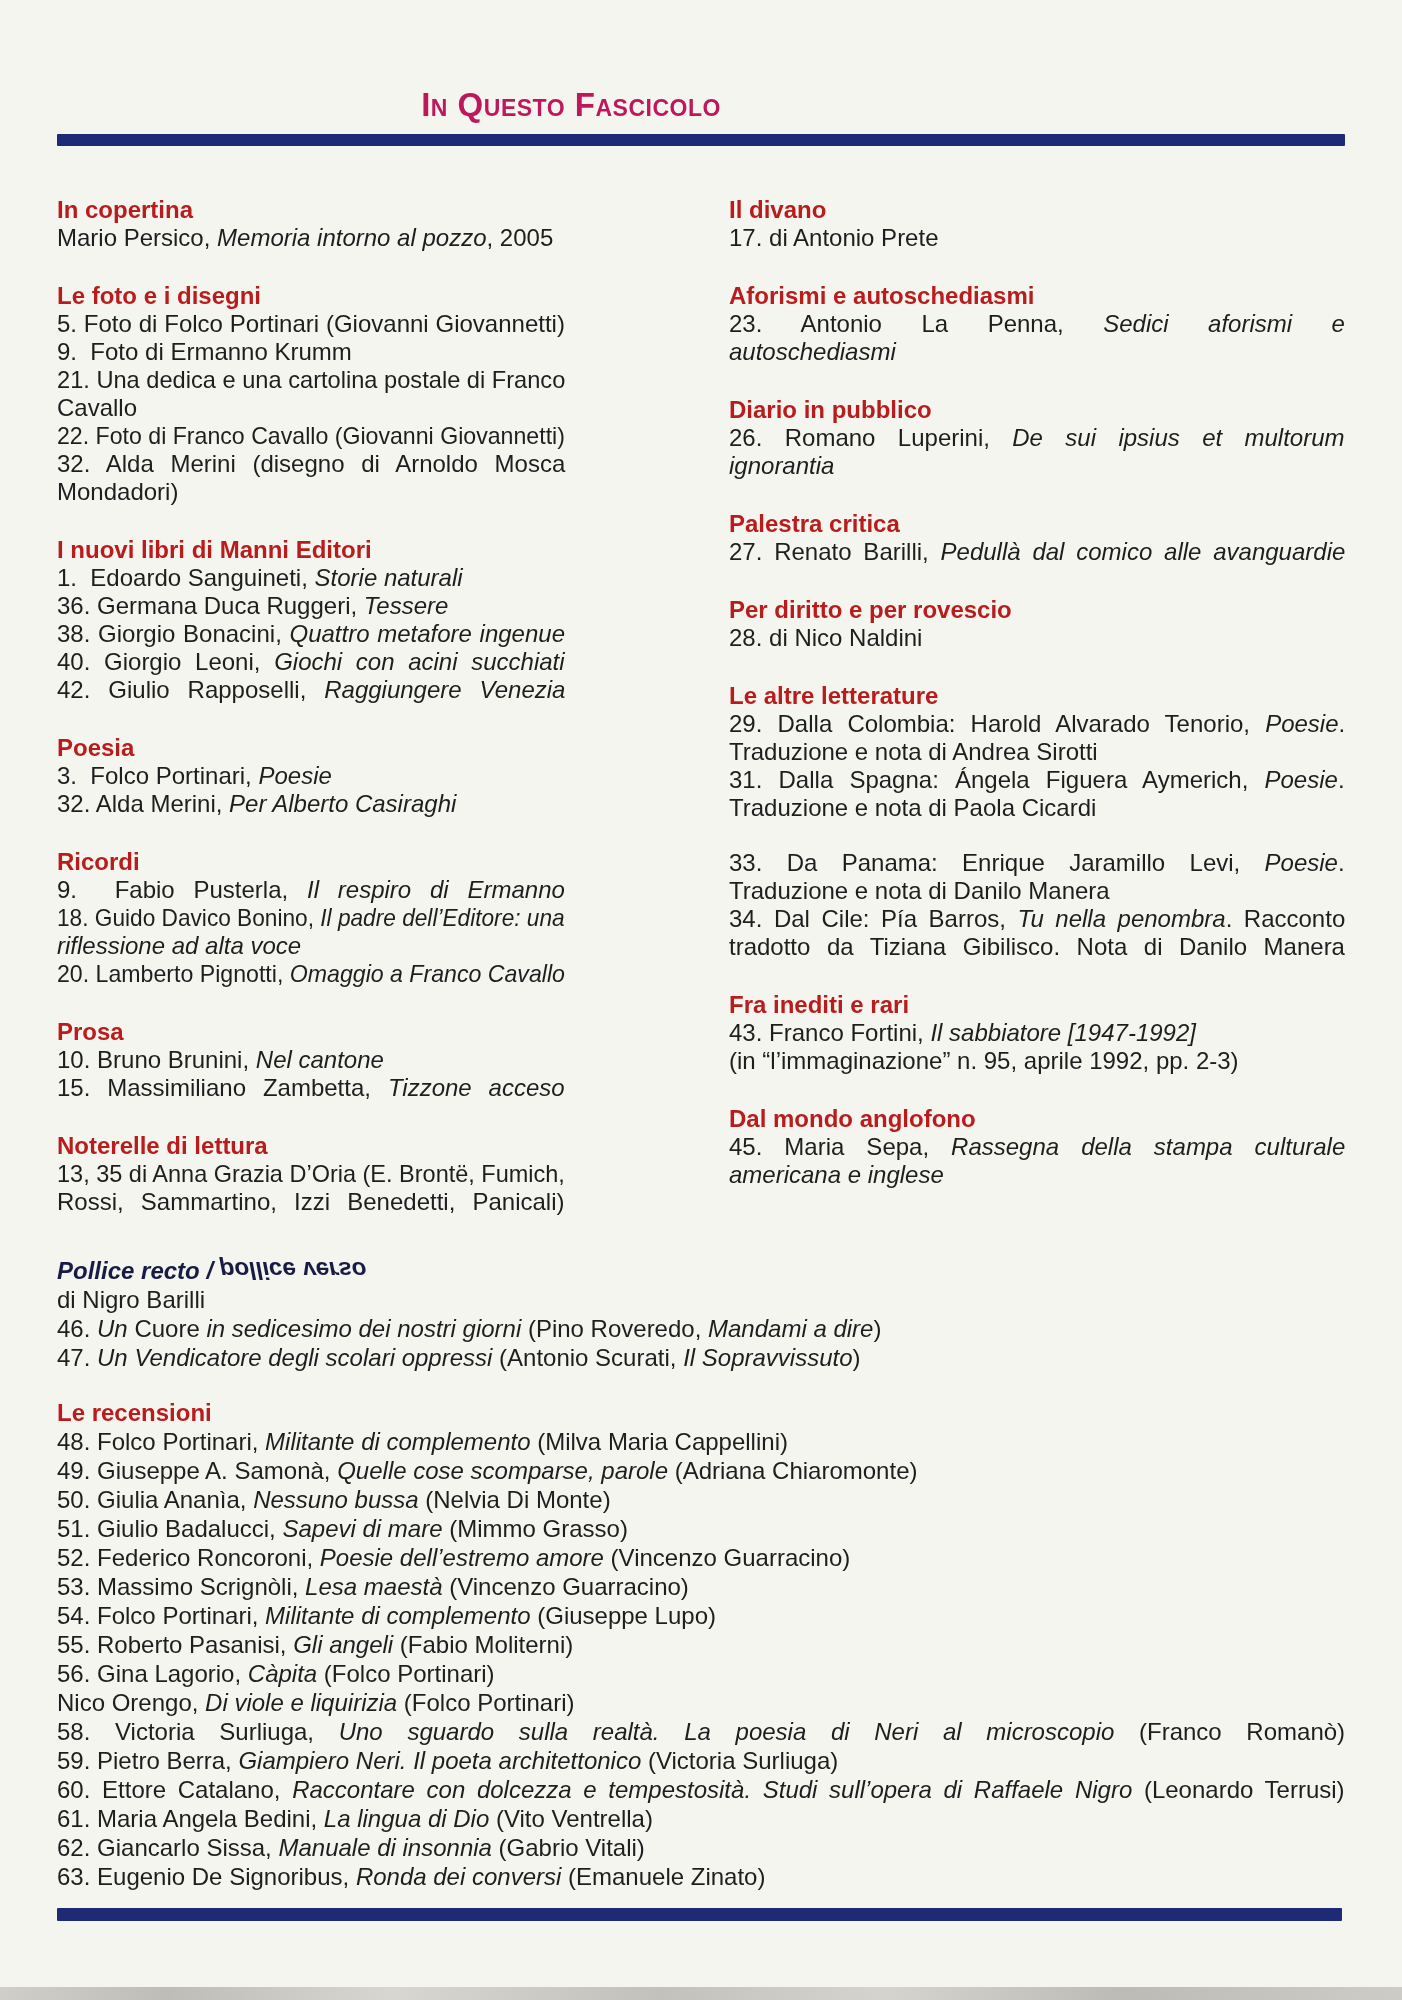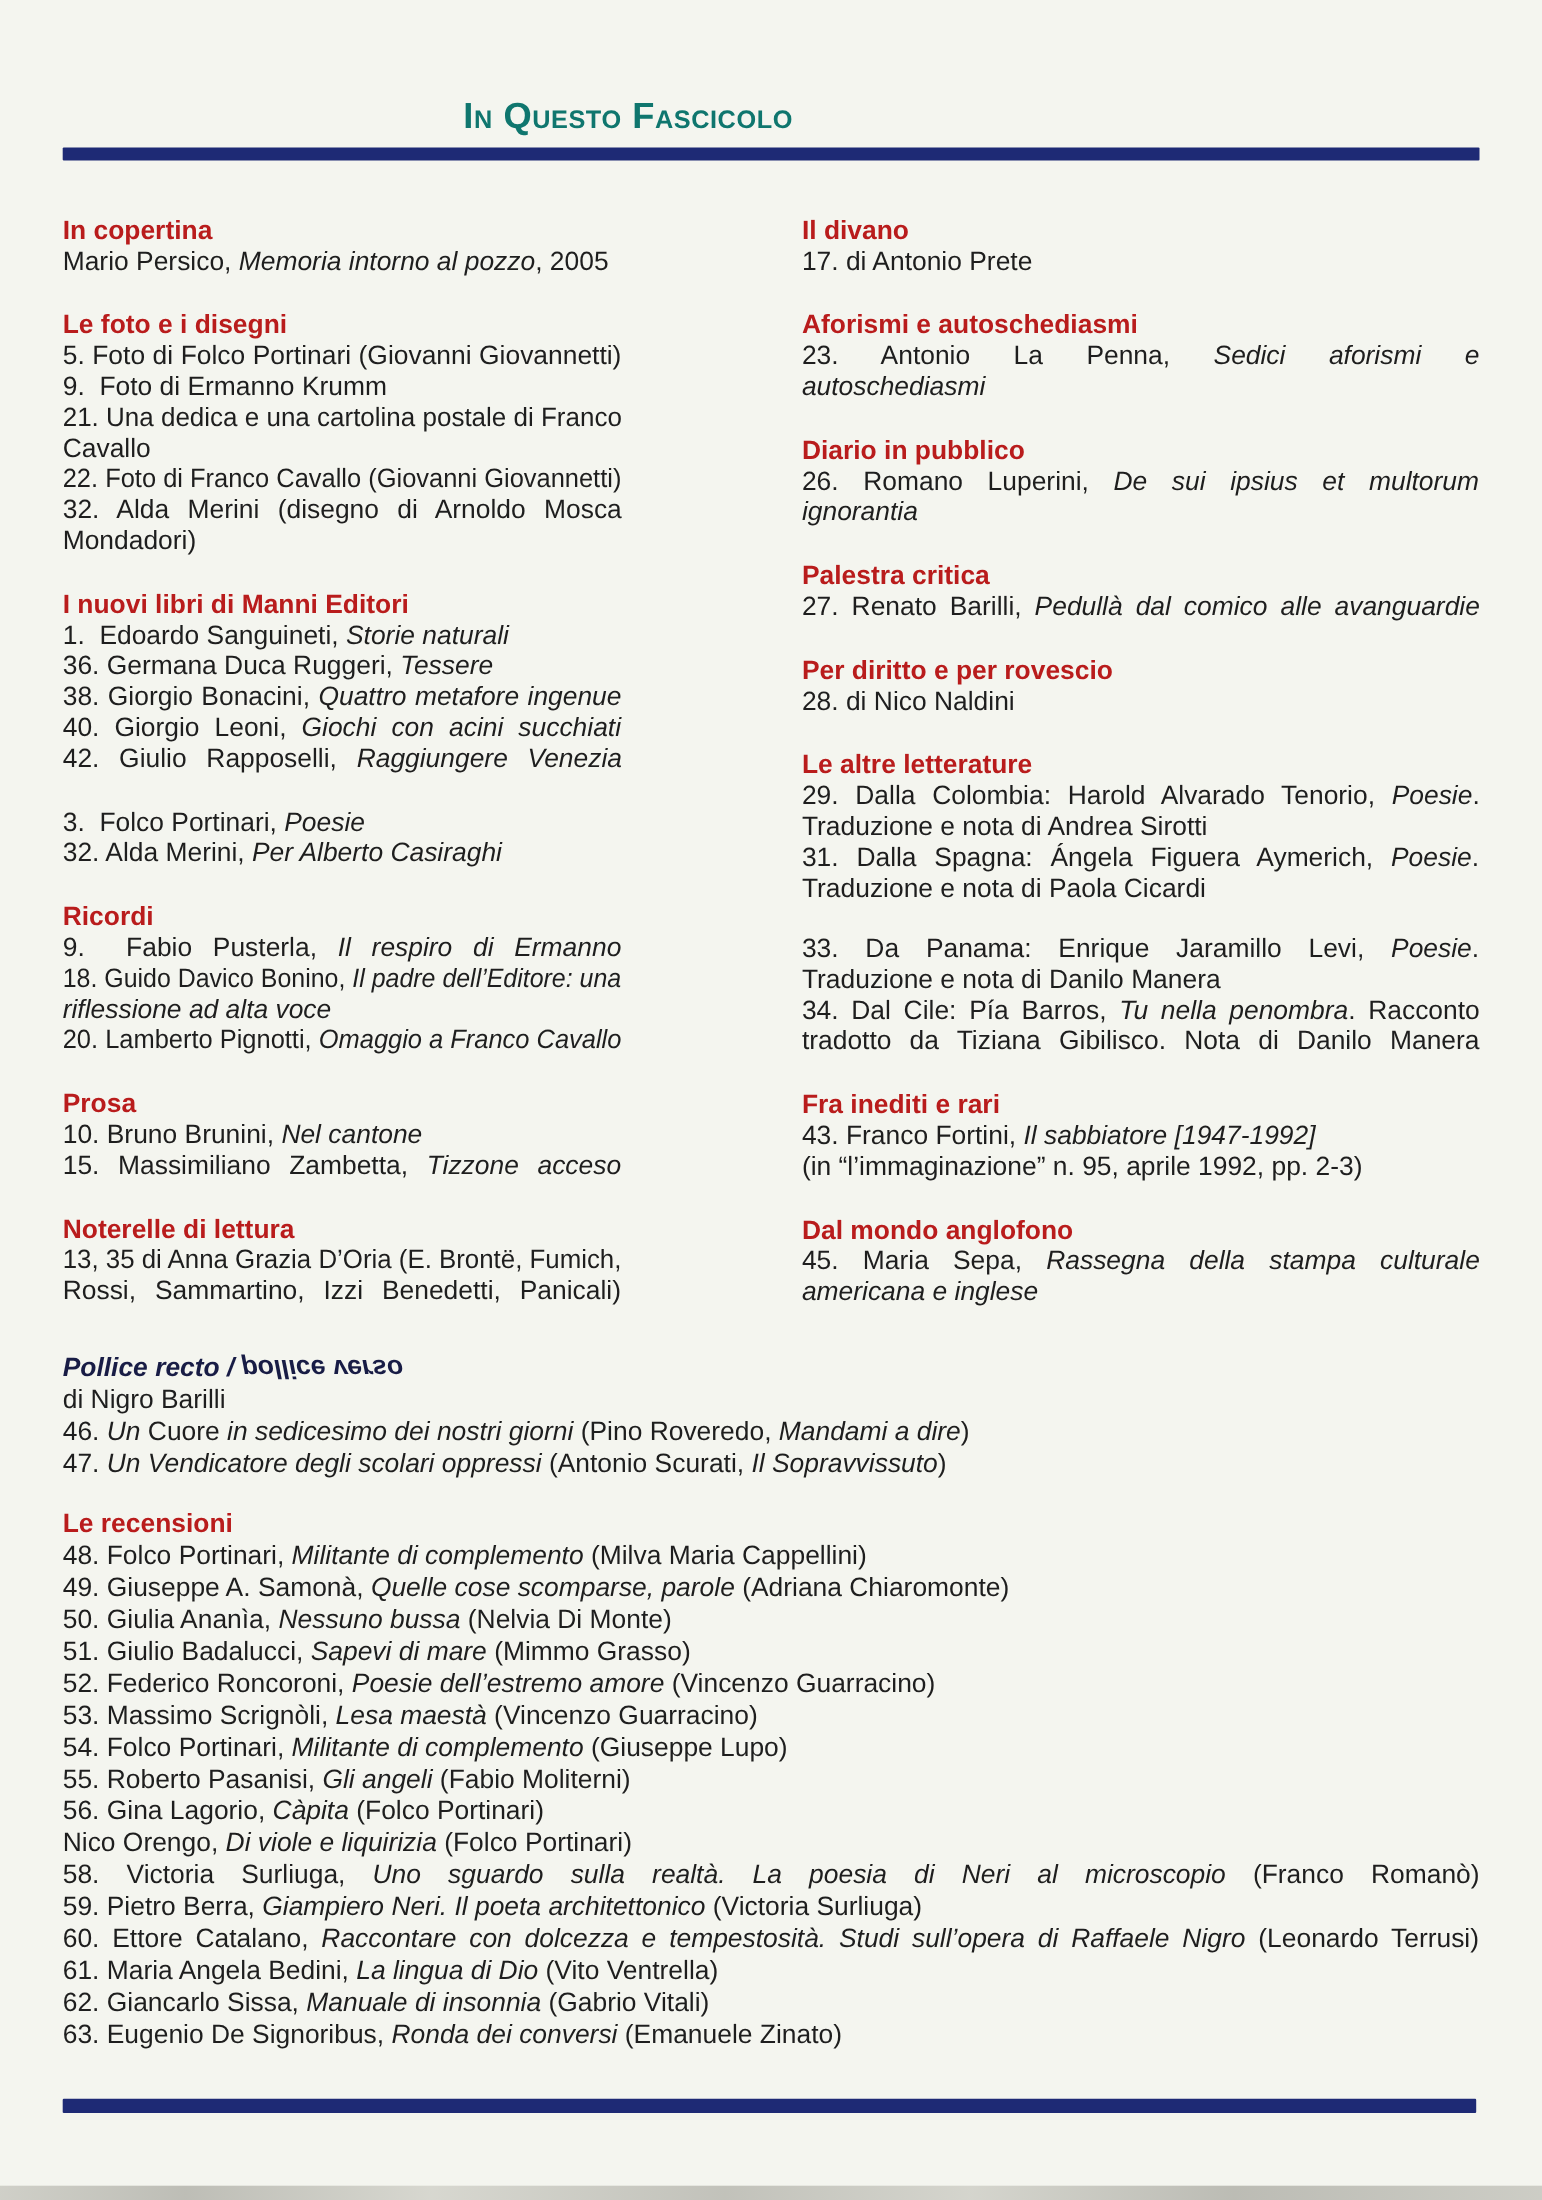--- a/index.html
+++ b/index.html
@@ -7,21 +7,21 @@
     width:1402px;height:2000px;position:relative;overflow:hidden;
     background:#f4f5ef;
     font-family:"Liberation Sans", sans-serif;
     color:#1e1e1e;
     -webkit-font-smoothing:antialiased;
   }
   .content{position:absolute;left:57px;right:57px;top:0;}
   .title{
     margin-top:86px;text-align:center;padding-right:260px;
     font-variant:small-caps;font-weight:bold;font-size:33px;letter-spacing:.5px;
-    color:#0f766e;
+    color:#be185d;
   }
   .rule{background:#1e2a75;}
   .rule-top{height:12px;margin-top:10px;border-radius:1px;}
   .rule-bottom{position:absolute;left:57px;right:60px;top:1908px;height:13px;border-radius:1px;}
   .scan-edge{
     position:absolute;left:0;right:0;bottom:0;height:13px;
     background:linear-gradient(90deg,#c9c9c1 0%,#b4b4ac 12%,#d2d2ca 28%,#b9b9b1 47%,#cfcfc7 63%,#b2b2aa 80%,#c6c6be 100%);
     opacity:.85;
   }
   .columns{display:flex;justify-content:space-between;margin-top:50px;}
@@ -63,20 +63,21 @@
         </div>
         <div class="section">
           <div class="heading"><span class="m"><span>I nuovi libri di Manni Editori</span></span></div>
           <div class="line"><span class="m"><span>1.  Edoardo Sanguineti, </span><span class="it">Storie naturali</span></span></div>
           <div class="line"><span class="m"><span>36. Germana Duca Ruggeri, </span><span class="it">Tessere</span></span></div>
           <div class="line"><span class="m" style="word-spacing: 1px;"><span>38. Giorgio Bonacini, </span><span class="it">Quattro metafore ingenue</span></span></div>
           <div class="line"><span class="m" style="word-spacing: 7px;"><span>40. Giorgio Leoni, </span><span class="it">Giochi con acini succhiati</span></span></div>
           <div class="line"><span class="m" style="word-spacing: 11.25px;"><span>42. Giulio Rapposelli, </span><span class="it">Raggiungere Venezia</span></span></div>
         </div>
         <div class="section">
+          <div class="heading"><span class="m"><span>Poesia</span></span></div>
           <div class="line"><span class="m"><span>3.  Folco Portinari, </span><span class="it">Poesie</span></span></div>
           <div class="line"><span class="m"><span>32. Alda Merini, </span><span class="it">Per Alberto Casiraghi</span></span></div>
         </div>
         <div class="section">
           <div class="heading"><span class="m"><span>Ricordi</span></span></div>
           <div class="line"><span class="m" style="word-spacing: 12.14px;"><span>9.  Fabio Pusterla, </span><span class="it">Il respiro di Ermanno</span></span></div>
           <div class="line"><span class="m" style="transform: scaleX(0.9442);"><span>18. Guido Davico Bonino, </span><span class="it">Il padre dell’Editore: una</span></span></div>
           <div class="line"><span class="m"><span class="it">riflessione ad alta voce</span></span></div>
           <div class="line"><span class="m" style="transform: scaleX(0.9639);"><span>20. Lamberto Pignotti, </span><span class="it">Omaggio a Franco Cavallo</span></span></div>
         </div>

